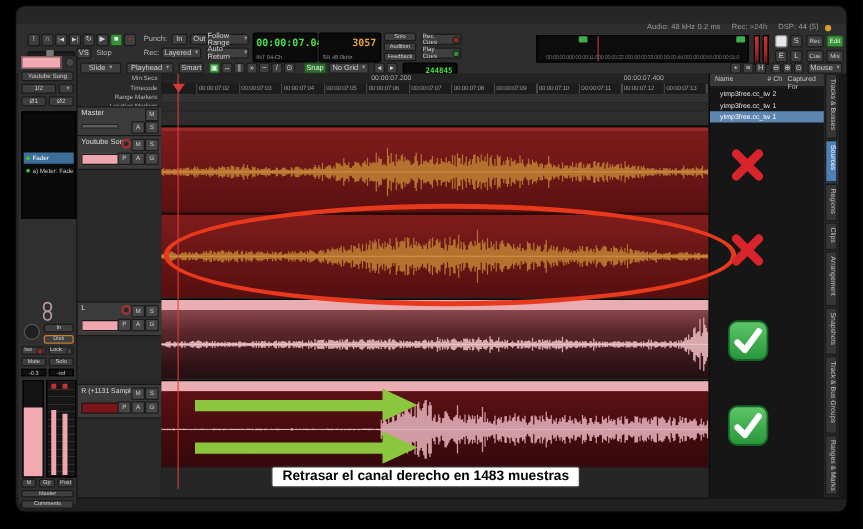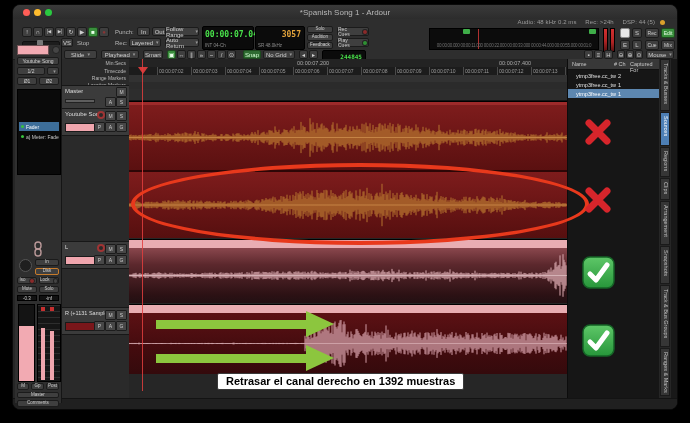--- a/index.html
+++ b/index.html
@@ -82,26 +82,20 @@
   #red-ellipse{position:absolute;left:118px;top:158px;width:450px;height:74px;border:4px solid #e8391c;border-radius:50%;}
   .caption{position:absolute;left:204px;top:368px;background:#fff;border:1px solid #3a3a3a;border-radius:2px;
     padding:1px 8px 2px 8px;font-size:11px;font-weight:bold;color:#000;white-space:nowrap;}
   #bottombar{position:absolute;left:0;bottom:0;width:100%;height:10px;background:#202020;border-top:1px solid #131313;}
 </style>
 </head>
 <body>
 
 <div id="window">
 
-  <div id="titlebar">
-    <div class="tl" style="left:10px;background:#ff5e57;"></div>
-    <div class="tl" style="left:21px;background:#febc2e;"></div>
-    <div class="tl" style="left:32px;background:#2ac940;"></div>
-    <div id="title-text">*Spanish Song 1 - Ardour</div>
-  </div>
 
   <div id="topbar">
     <div class="statusline">
       <span>Audio: 48 kHz 0.2 ms</span>
       <span>Rec: &gt;24h</span>
       <span>DSP: 44 (5)</span>
     </div>
     <div class="warndot"></div>
 
     <div class="btn" style="left:9px;top:8px;width:10px;height:10px;">
@@ -449,15 +443,15 @@
 
     <svg class="abs" style="left:143px;top:306px;" width="178" height="26" viewBox="0 0 178 26">
       <rect x="0" y="9" width="151" height="9" fill="#8cc63e"></rect>
       <polygon points="150,0 178,13 150,26" fill="#8cc63e"></polygon>
     </svg>
     <svg class="abs" style="left:143px;top:340px;" width="178" height="26" viewBox="0 0 178 26">
       <rect x="0" y="9" width="151" height="9" fill="#8cc63e"></rect>
       <polygon points="150,0 178,13 150,26" fill="#8cc63e"></polygon>
     </svg>
 
-    <div class="caption">Retrasar el canal derecho en 1392 muestras</div>
+    <div class="caption">Retrasar el canal derecho en 1483 muestras</div>
   </div>
 </div>
 
 </body></html>

